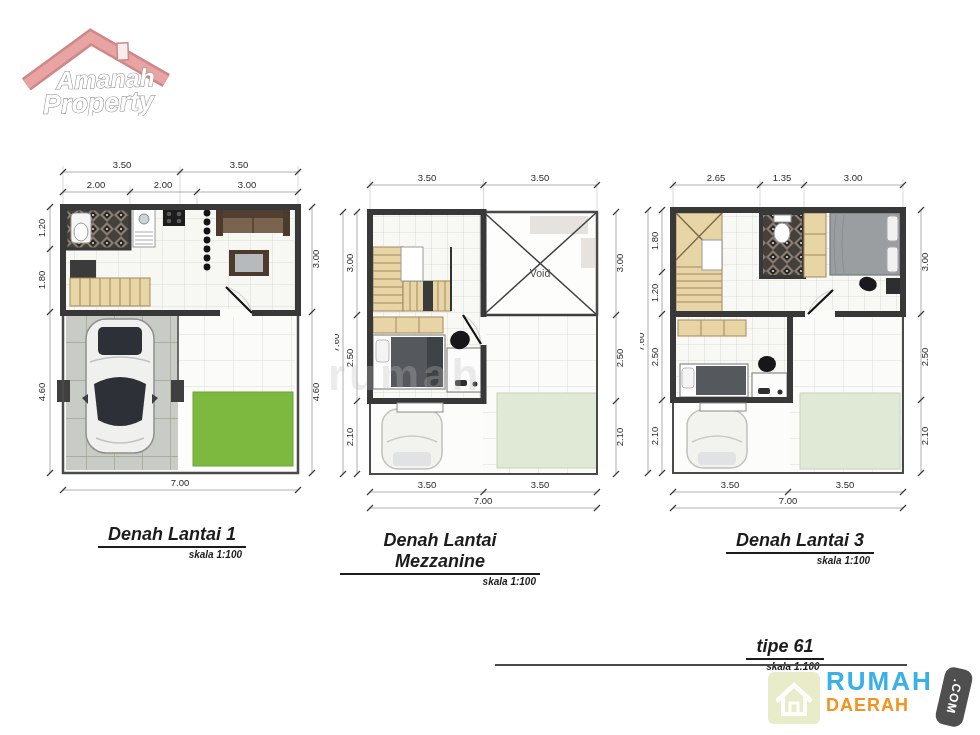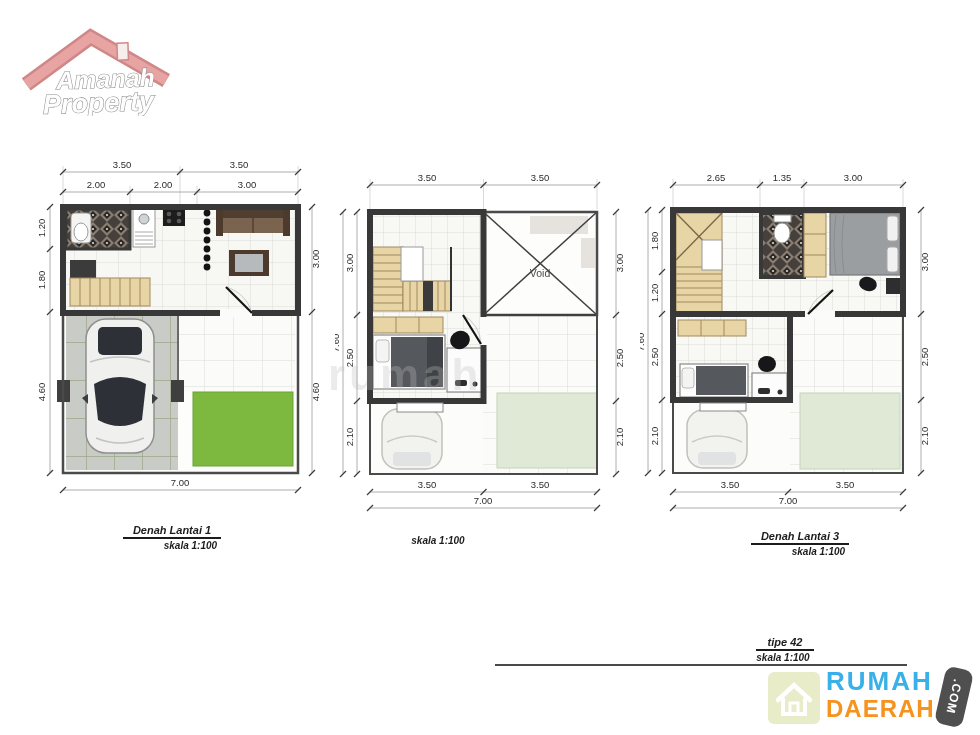--- a/index.html
+++ b/index.html
@@ -6,32 +6,32 @@
   #canvas{position:relative;width:980px;height:735px;background:#ffffff;overflow:hidden;
           font-family:"Liberation Sans",sans-serif;}
   .abs{position:absolute;}
   svg text.dim{font-family:"Liberation Sans",sans-serif;font-size:9.5px;fill:#2b2b2b;text-anchor:middle;}
   svg text.void-t{font-family:"Liberation Sans",sans-serif;font-size:10.5px;fill:#4a4a4a;text-anchor:middle;}
   .dim-line{stroke:#9a9a9a;stroke-width:0.8;}
   .tick{stroke:#3c3c3c;stroke-width:1.3;}
   .guide{stroke:#c9c9c9;stroke-width:0.7;}
   .plan-title{position:absolute;text-align:center;}
   .pt-inner{display:inline-block;}
-  .pt-t{font-style:italic;font-weight:bold;font-size:11px;color:#1c1c1c;
+  .pt-t{font-style:italic;font-weight:bold;font-size:18px;color:#1c1c1c;
         border-bottom:2.2px solid #1c1c1c;padding:0 10px 1px;}
   .pt-s{font-style:italic;font-weight:bold;font-size:10px;color:#1c1c1c;
         text-align:right;padding-right:4px;margin-top:1px;}
   #watermark{position:absolute;left:328px;top:350px;width:330px;font-size:44px;font-weight:bold;
              color:#bfbfbf;opacity:0.30;letter-spacing:4px;pointer-events:none;}
   #footer-line{position:absolute;left:495px;top:664px;width:412px;height:2px;background:#4a4a4a;}
   #brand{position:absolute;left:762px;top:666px;width:210px;height:68px;}
   #brand .tile{position:absolute;left:6px;top:6px;width:52px;height:52px;background:#e9ecc8;border-radius:6px;}
   #brand .w1{position:absolute;left:64px;top:0px;font-weight:bold;font-size:26px;letter-spacing:2px;
              color:#39b1e8;text-shadow:1px 1px 0 #fff;}
-  #brand .w2{position:absolute;left:64px;top:29px;font-weight:bold;font-size:24px;letter-spacing:1px;
+  #brand .w2{position:absolute;left:64px;top:29px;font-weight:bold;font-size:18px;letter-spacing:1px;
              color:#f6921e;text-shadow:1px 1px 0 #fff;}
   #brand .tag{position:absolute;left:178px;top:2px;width:28px;height:58px;background:#4f4f4f;
               border-radius:9px;transform:rotate(13deg);display:flex;align-items:center;justify-content:center;}
   #brand .tag span{writing-mode:vertical-rl;color:#fff;font-weight:bold;font-size:12px;letter-spacing:1px;}
   .logo-am{font-family:"Liberation Sans",sans-serif;font-style:italic;font-weight:bold;fill:#fdfdfd;
            stroke:#8f8f8f;stroke-width:1.1;paint-order:stroke;}
 </style>
 </head>
 <body>
 
@@ -412,33 +412,34 @@
   <div id="watermark">rumah</div>
 
   <div class="plan-title" style="left:72px;top:524px;width:200px">
     <div class="pt-inner">
       <div class="pt-t">Denah Lantai 1</div>
       <div class="pt-s">skala 1:100</div>
     </div>
   </div>
   <div class="plan-title" style="left:340px;top:530px;width:200px">
     <div class="pt-inner">
+      <div class="pt-t">Denah Lantai Mezzanine</div>
       <div class="pt-s">skala 1:100</div>
     </div>
   </div>
   <div class="plan-title" style="left:700px;top:530px;width:200px">
     <div class="pt-inner">
       <div class="pt-t">Denah Lantai 3</div>
       <div class="pt-s">skala 1:100</div>
     </div>
   </div>
 
   <div class="plan-title" style="left:730px;top:636px;width:110px">
     <div class="pt-inner">
-      <div class="pt-t">tipe 42</div>
+      <div class="pt-t">tipe 61</div>
       <div class="pt-s">skala 1:100</div>
     </div>
   </div>
   <div id="footer-line"></div>
 
   <div id="brand">
     <div class="tile">
       <svg width="52" height="52">
         <path d="M10,28 L26,13 L42,28" fill="none" stroke="#ffffff" stroke-width="4.5" stroke-linecap="round"></path>
         <path d="M15,26 V42 H37 V26" fill="none" stroke="#ffffff" stroke-width="4"></path>

